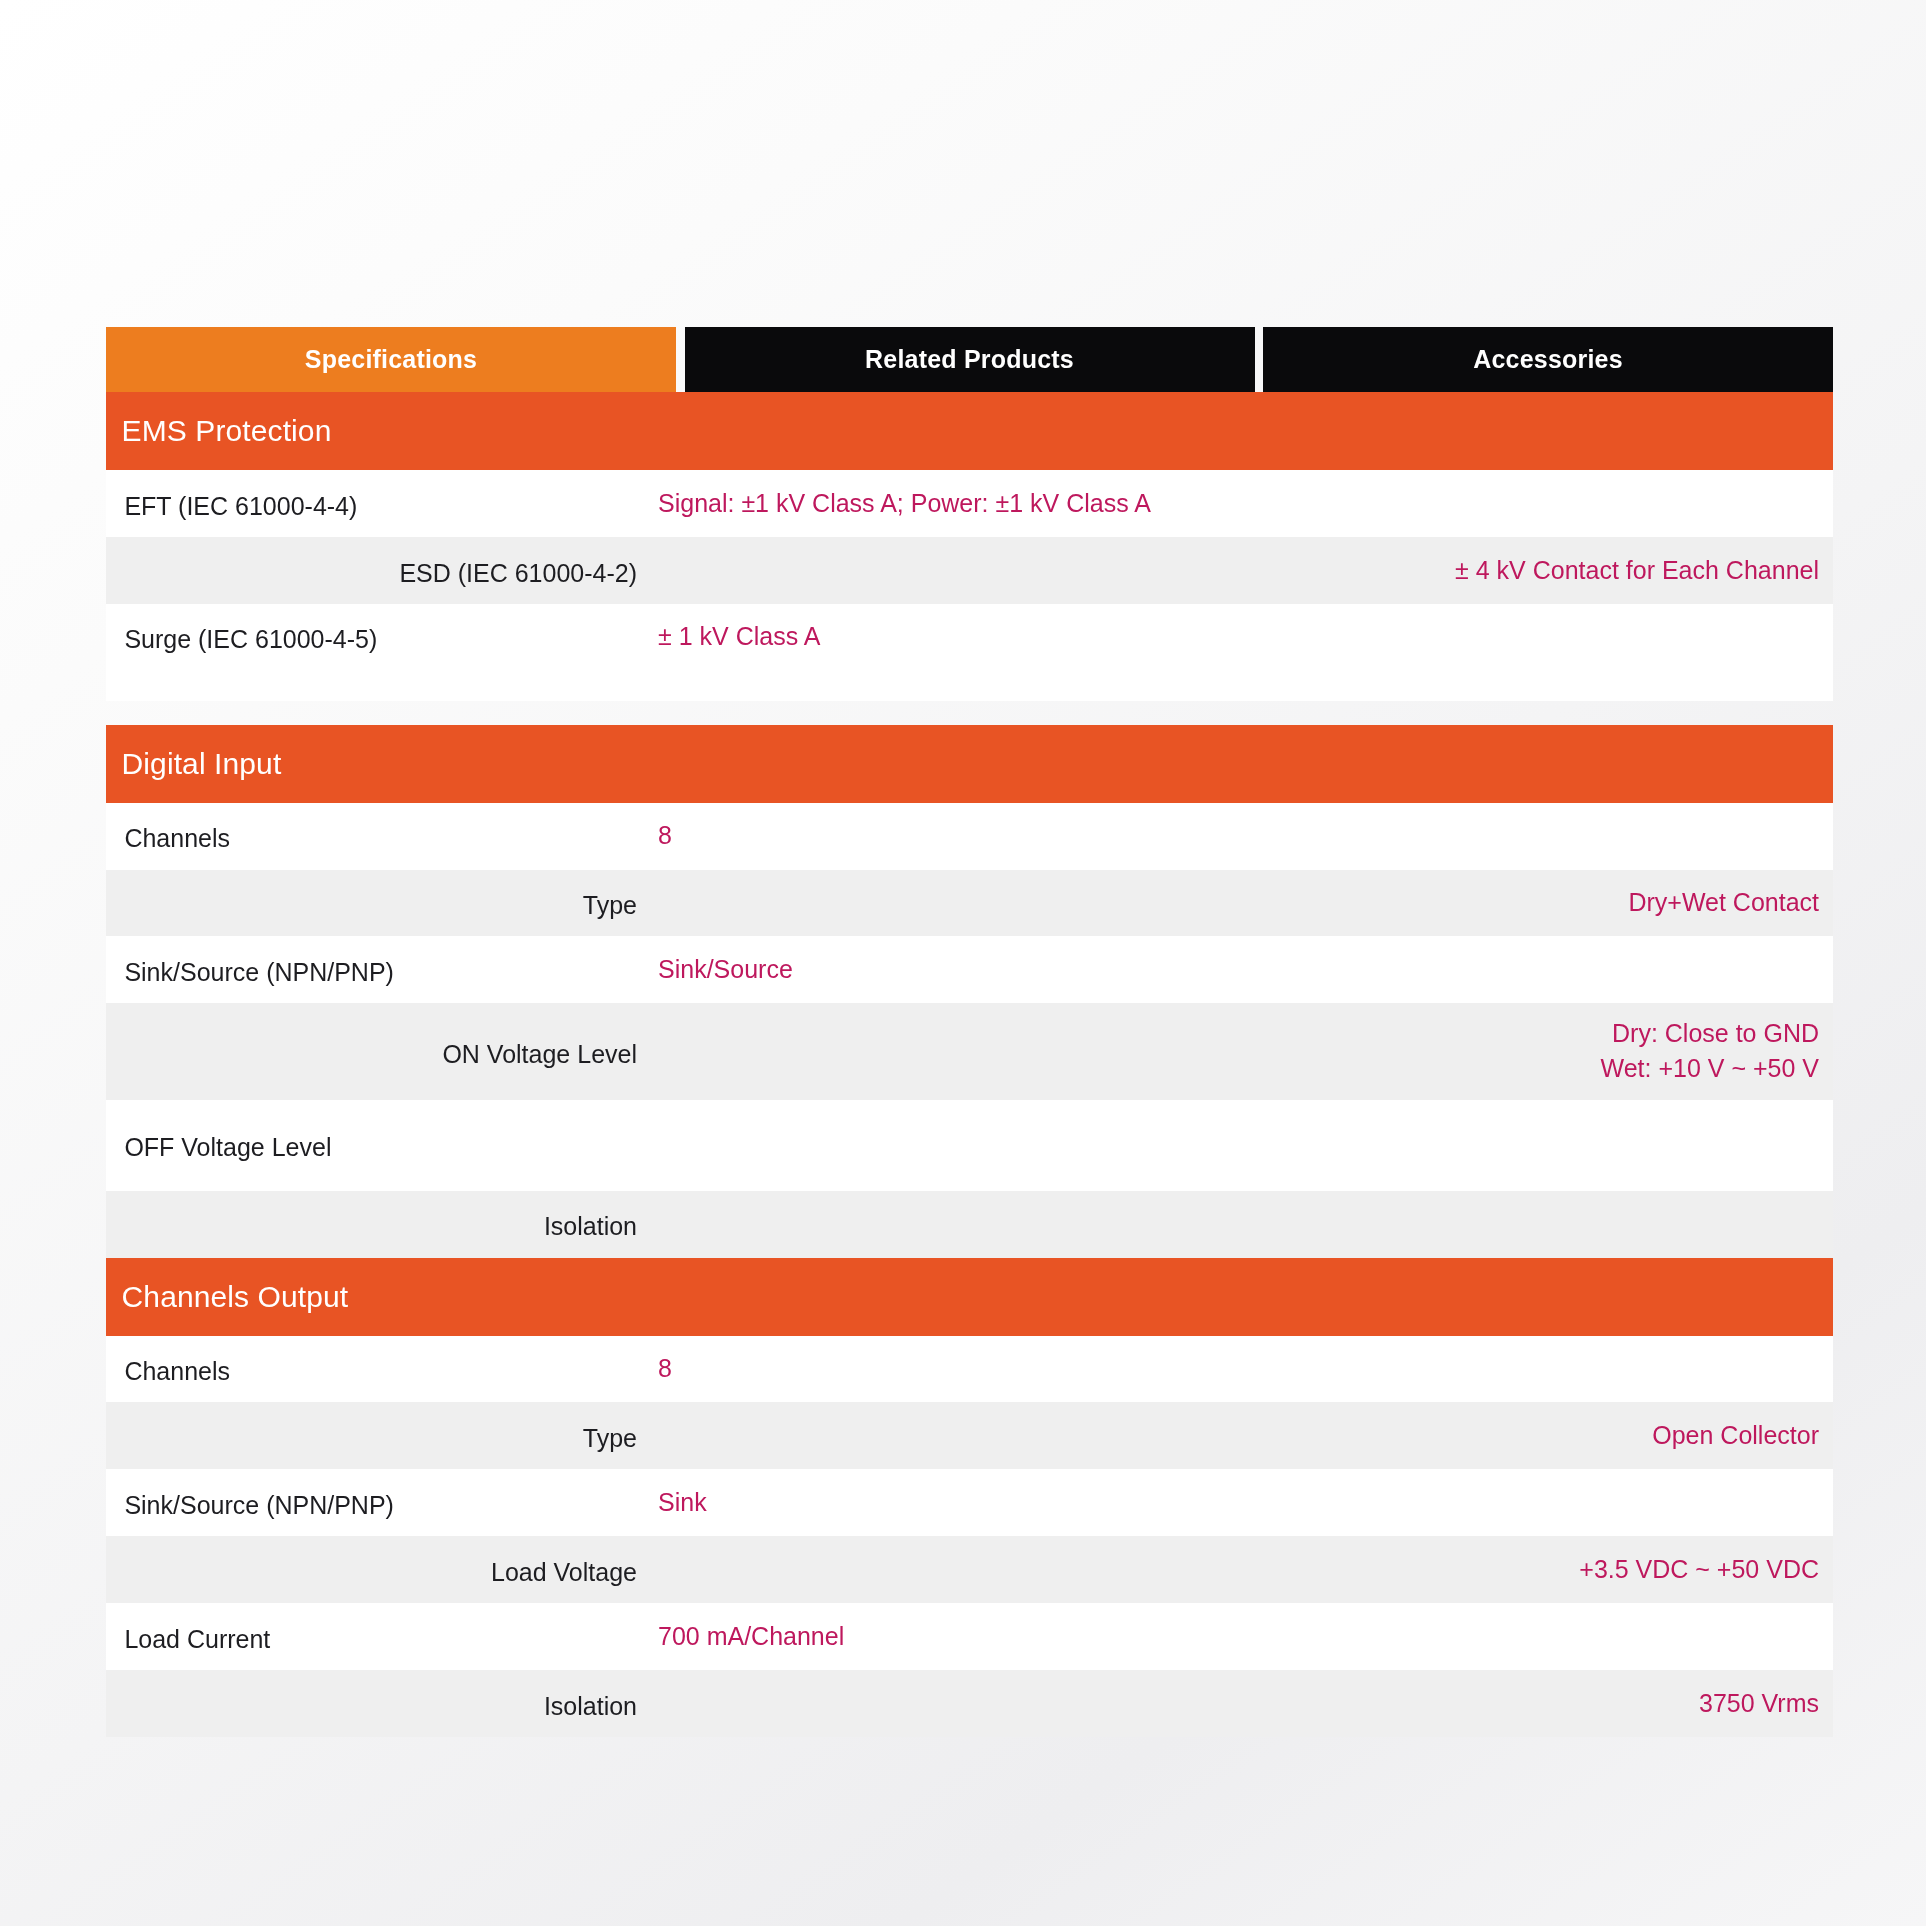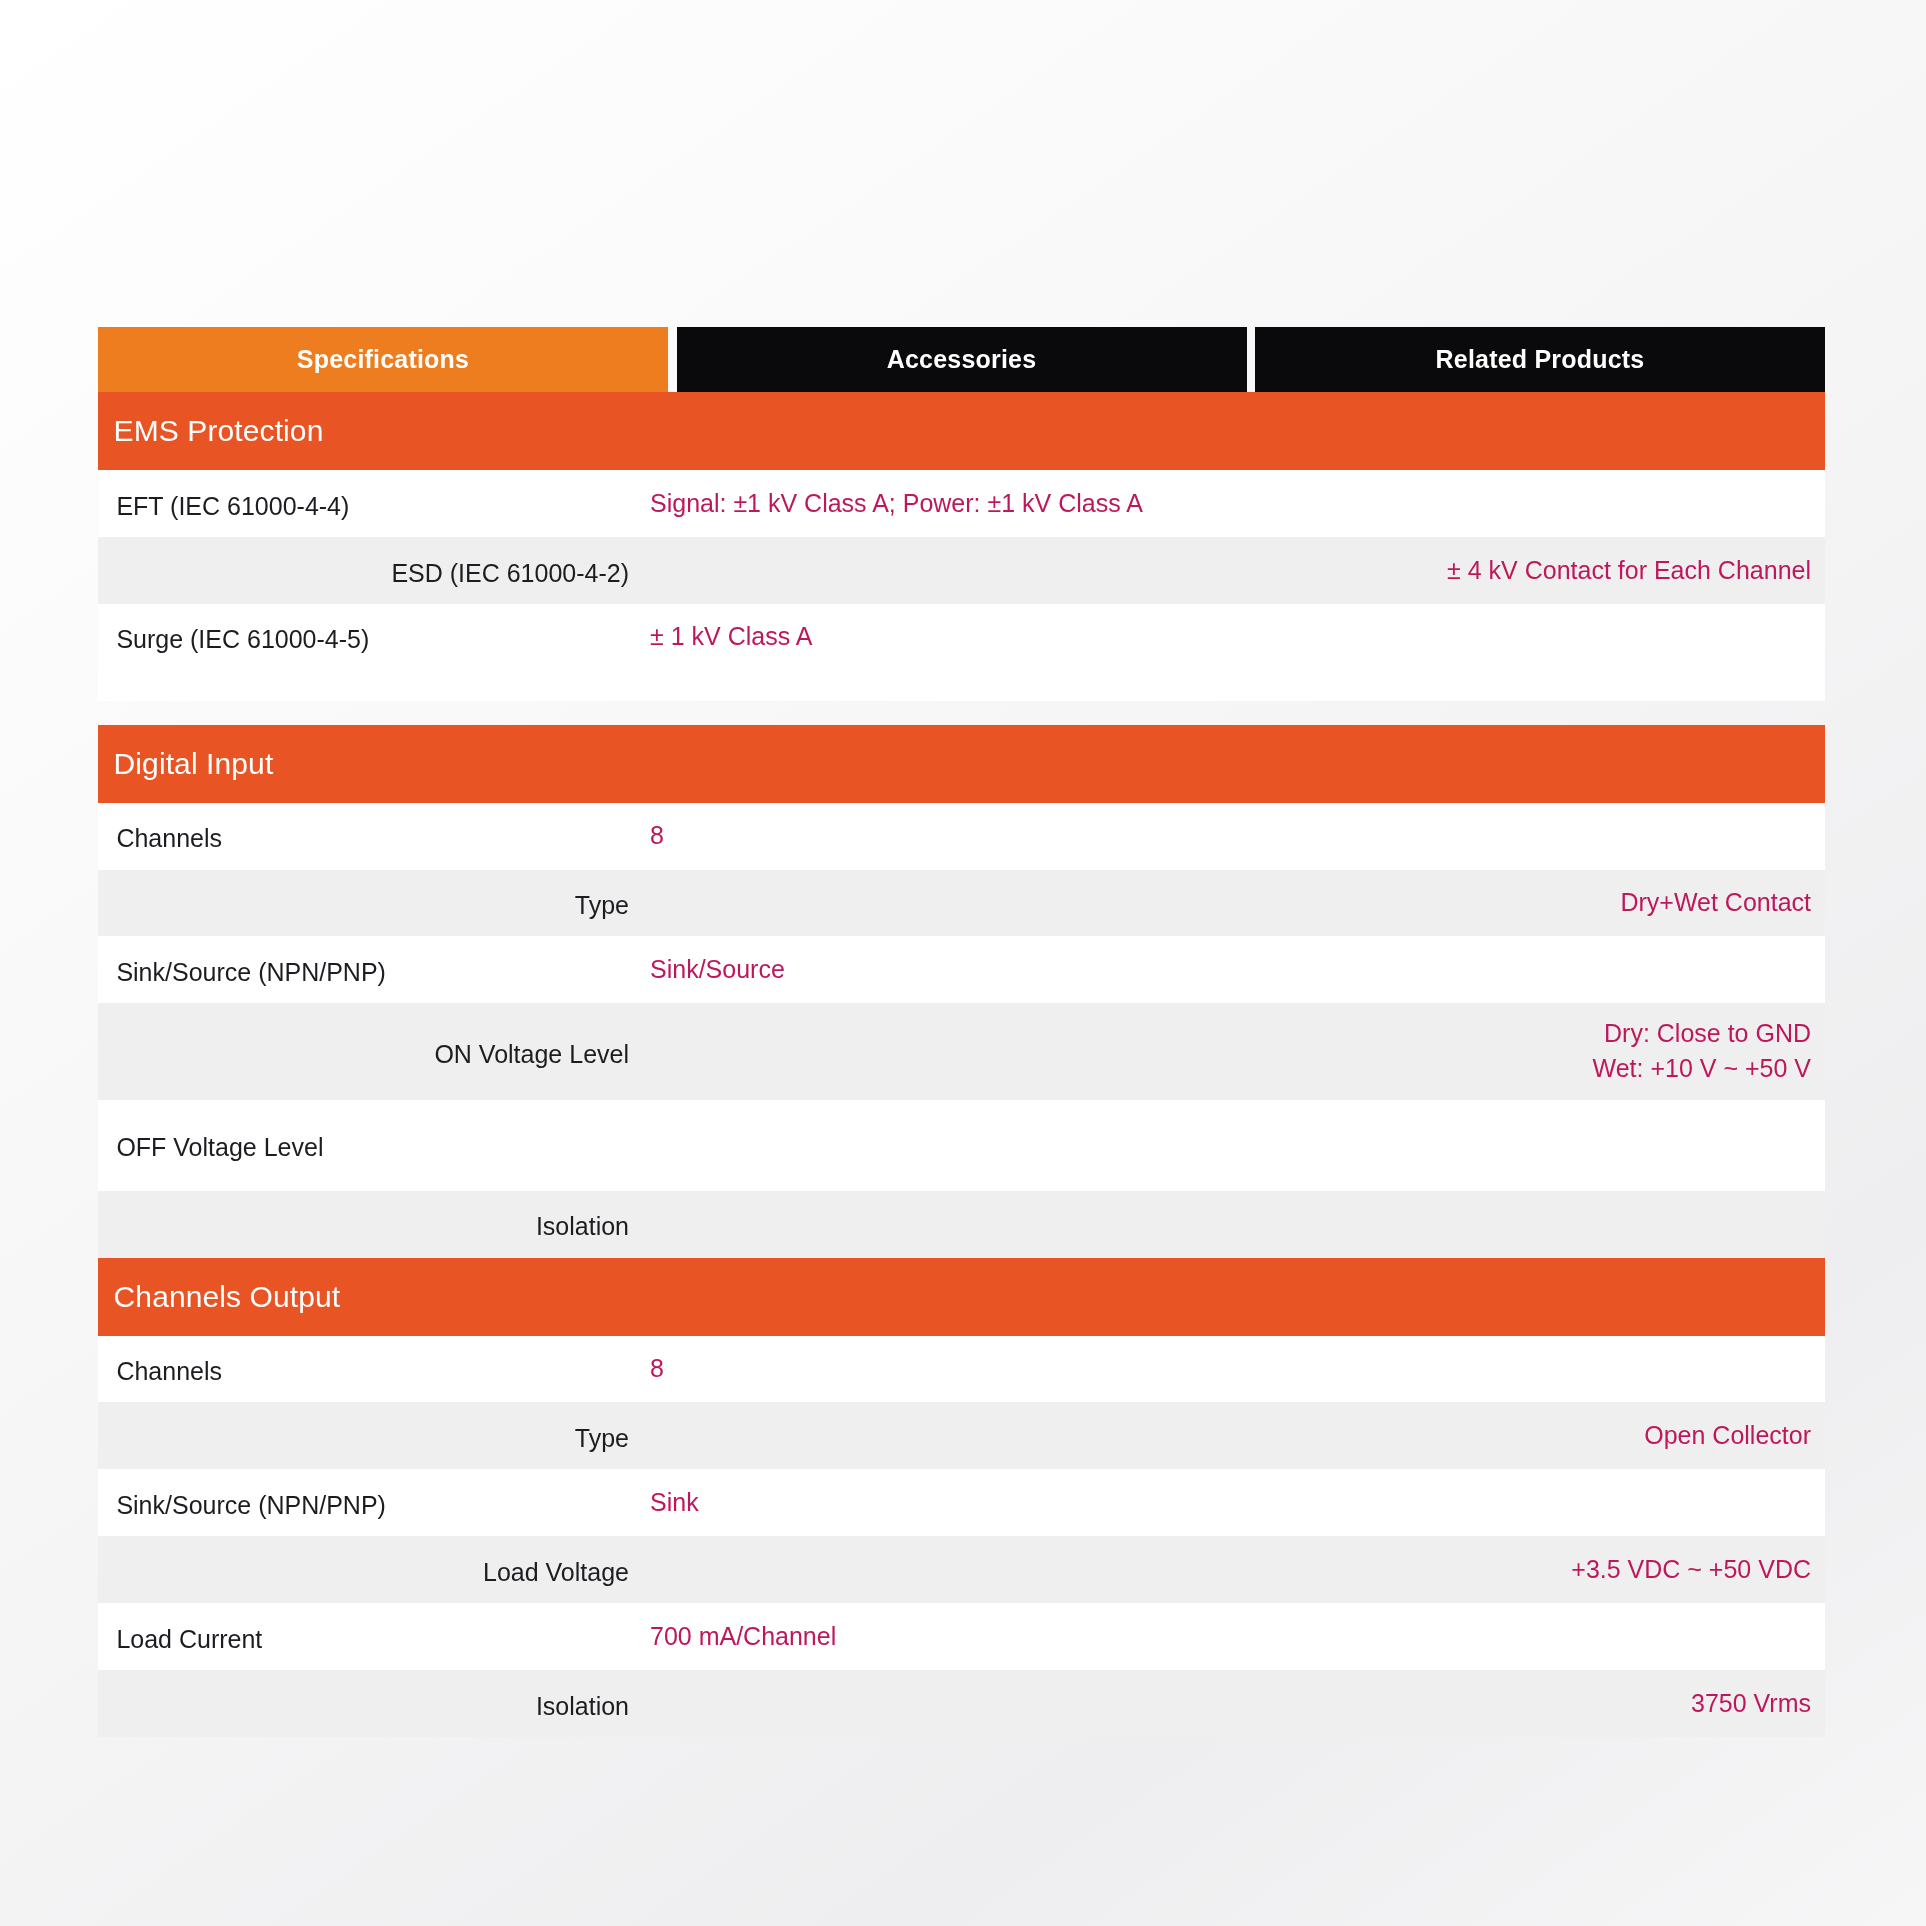--- a/index.html
+++ b/index.html
@@ -11,21 +11,21 @@
     width: 1926px;
     height: 1926px;
     background: linear-gradient(145deg, #ffffff 0%, #fbfbfb 22%, #f4f4f5 55%, #eeeef0 78%, #f6f6f7 100%);
     font-family: "Liberation Sans", sans-serif;
     overflow: hidden;
     position: relative;
   }
 
   #page {
     position: absolute;
-    left: 98px;
+    left: 106px;
     top: 327px;
     width: 1727px;
   }
 
   
   .tabbar {
     display: flex;
     width: 100%;
     height: 65px;
     gap: 8.5px;
@@ -119,24 +119,24 @@
 </head>
 <body>
 
 <div id="page">
 
   <div class="tabbar">
     <div class="tab active">
       <span>Specifications</span>
     </div>
     <div class="tab">
+      <span>Related Products</span>
+    </div>
+    <div class="tab">
       <span>Accessories</span>
-    </div>
-    <div class="tab">
-      <span>Related Products</span>
     </div>
   </div>
 
   <div class="section-header">
     <span class="section-header-text">EMS Protection</span>
   </div>
   <div class="rows">
     <div class="row">
       <div class="cell-label">EFT (IEC 61000-4-4)</div>
       <div class="cell-value">Signal: ±1 kV Class A; Power: ±1 kV Class A</div>

